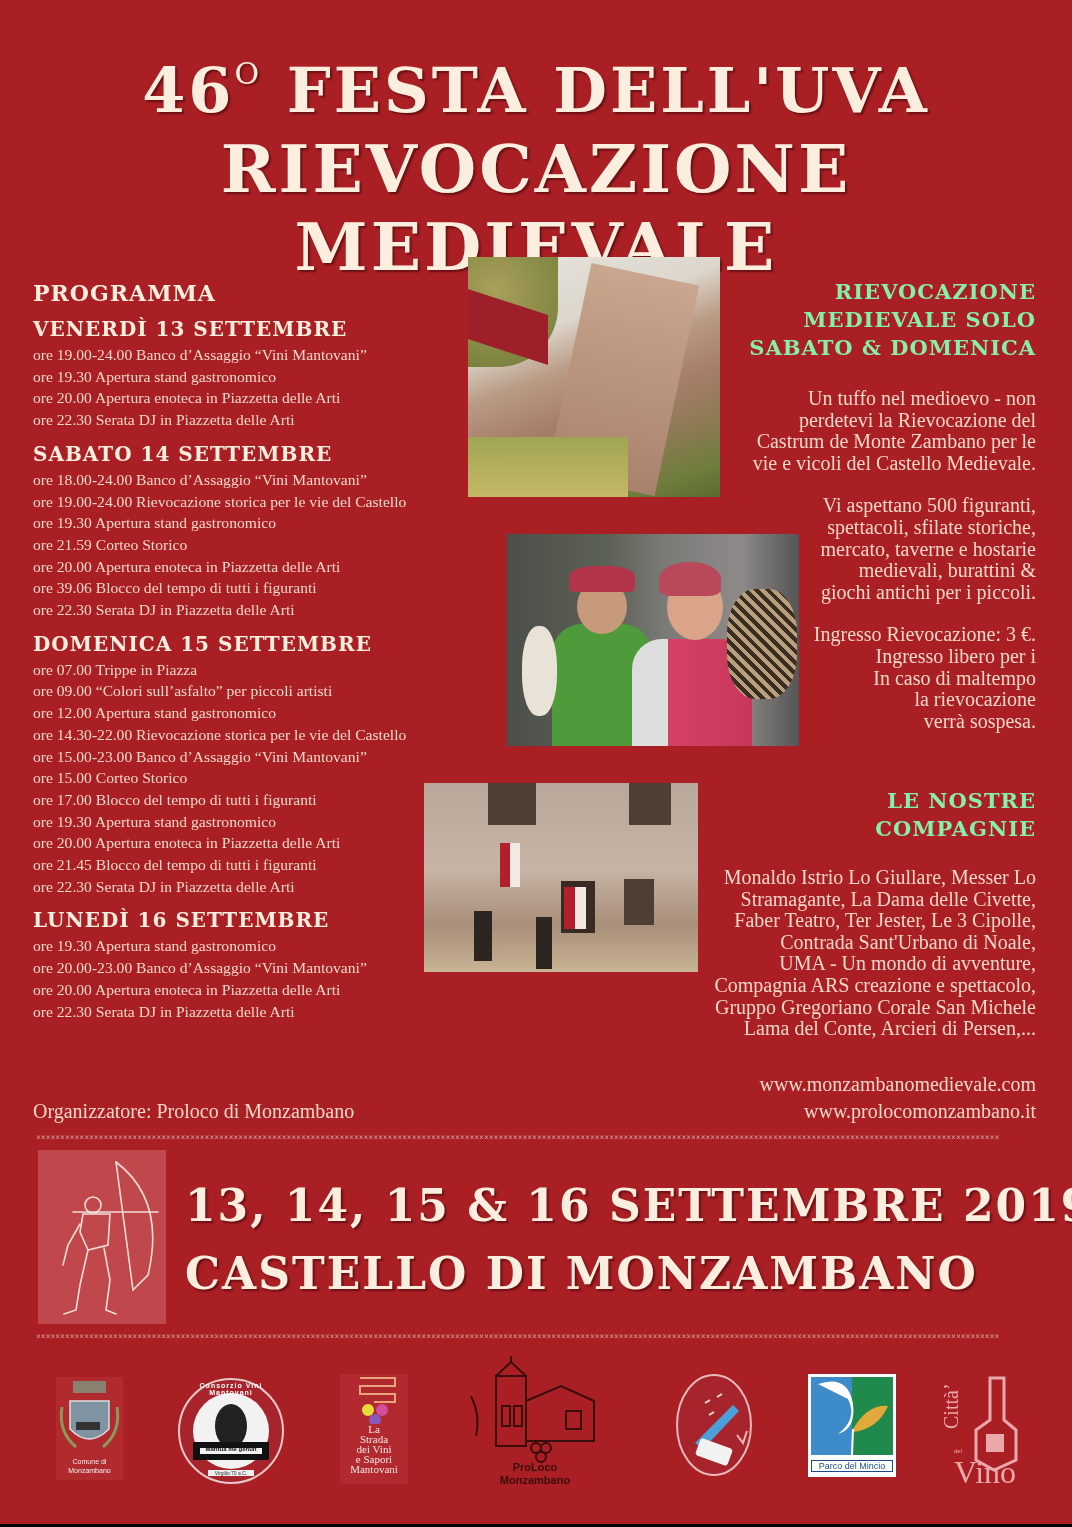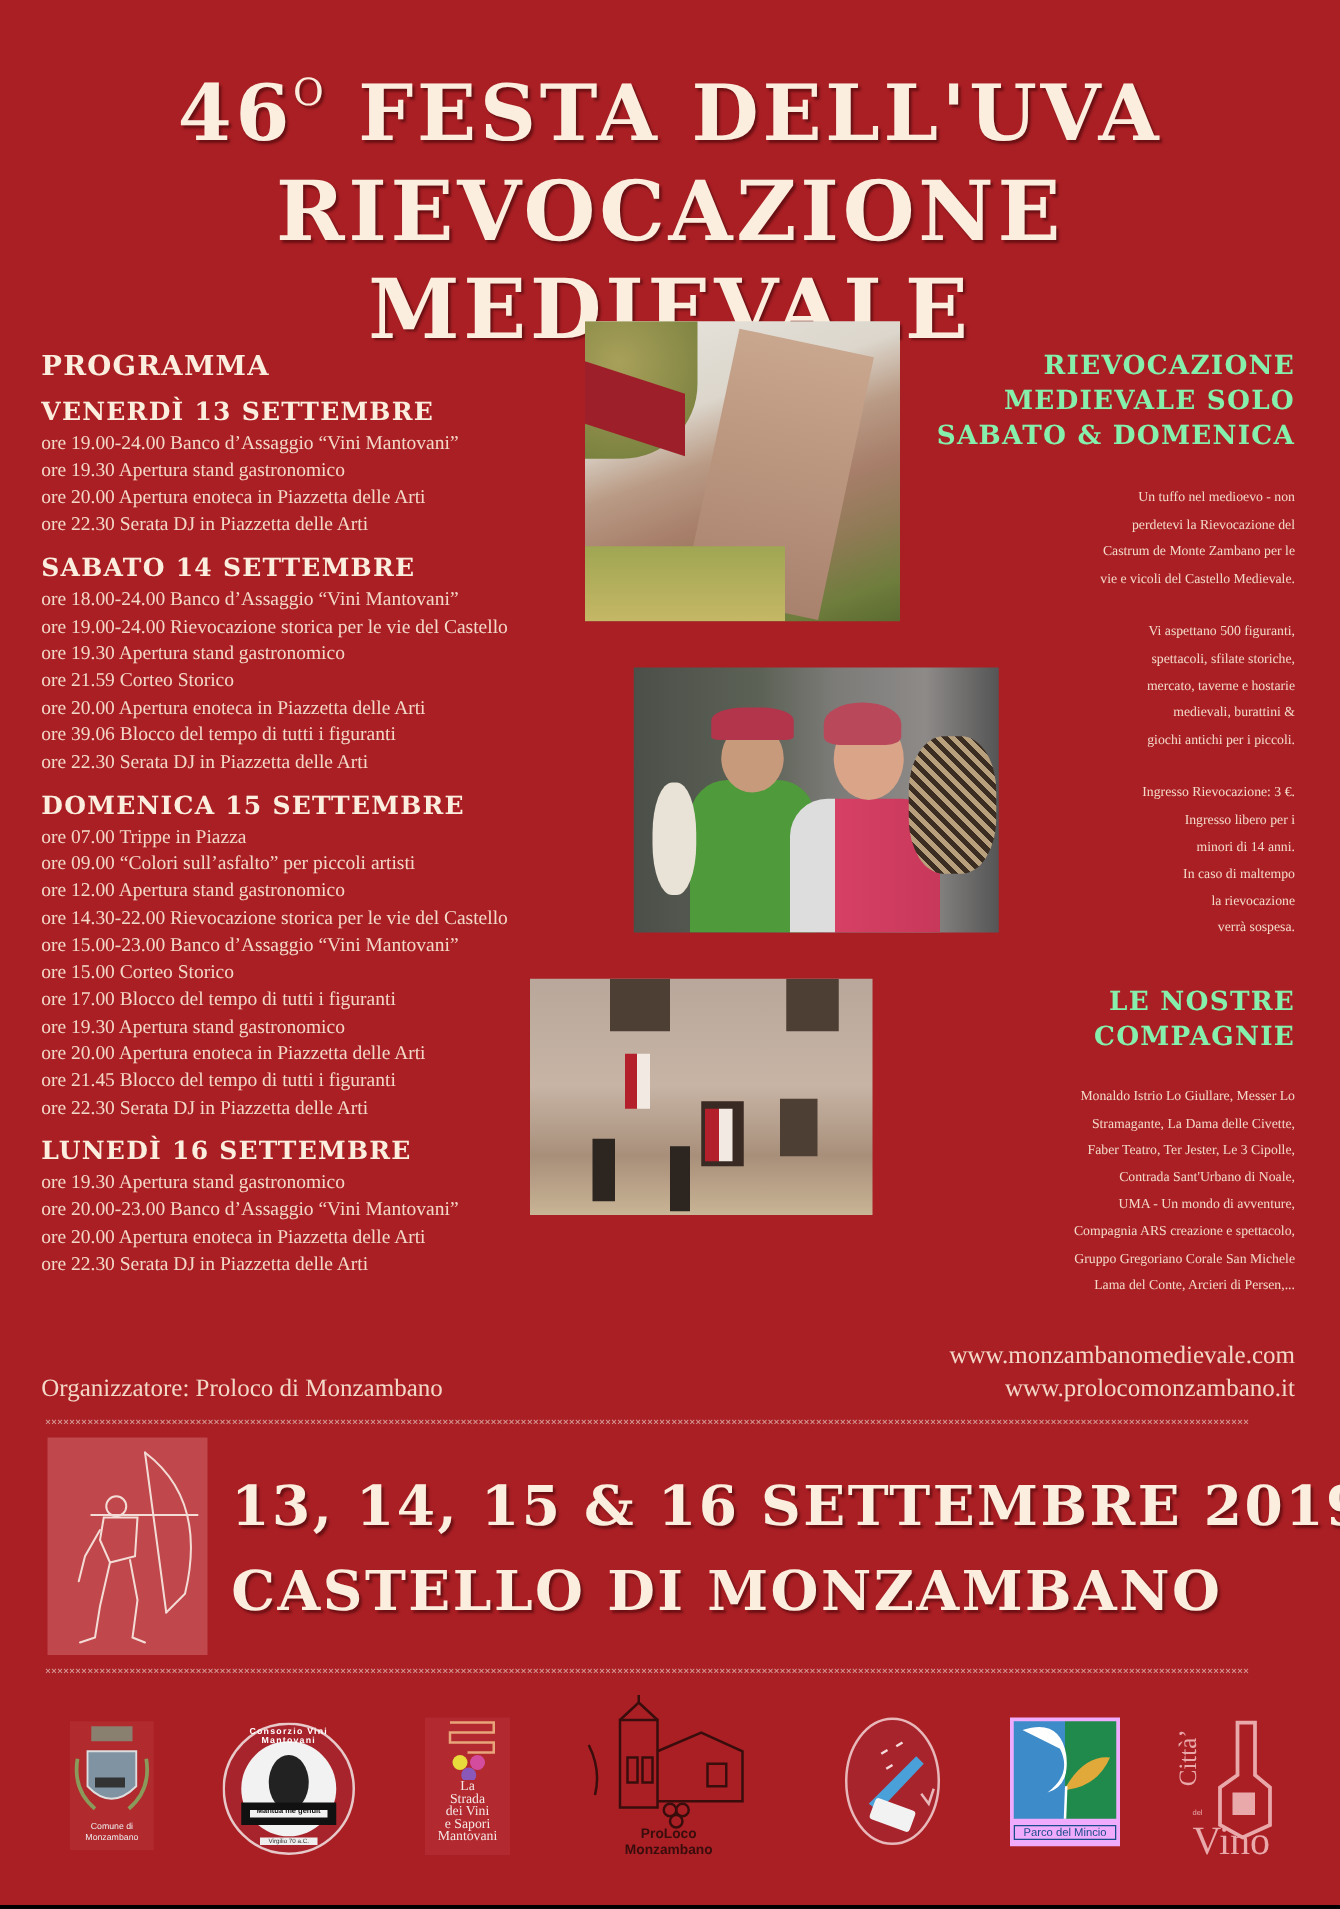--- a/index.html
+++ b/index.html
@@ -49,21 +49,21 @@
   .p2 .owl2 { position:absolute; left:220px; top:55px; width:70px; height:110px; background:repeating-linear-gradient(45deg,#3b2d22 0 4px,#b9a07c 4px 8px); border-radius: 40%; }
 
   .p3 { left: 424px; top: 783px; width: 274px; height: 189px;
         background: linear-gradient(180deg,#b8a79a 0%,#c7b4a5 45%,#a88f7a 75%,#c9b495 100%); }
   .p3 .win { position:absolute; background:#4e3f35; }
   .p3 .flag { position:absolute; background:linear-gradient(90deg,#b3202b 50%,#f1e9e2 50%); }
   .p3 .door { position:absolute; background:#3a2a24; }
 
   .col-right { position: absolute; right: 36px; width: 330px; text-align: right; }
   .r-heading { font-family:"DejaVu Serif", serif; font-weight:bold; color:#86efac; text-transform:uppercase; font-size: 21px; line-height: 28px; letter-spacing: 1px; }
-  .r-text { font-size: 11px; line-height: 21.6px; color: #f3d8c8; }
+  .r-text { font-size: 20px; line-height: 21.6px; color: #f3d8c8; }
   .r-para + .r-para { margin-top: 21px; }
 
   .orga { position: absolute; left: 33px; top: 1100px; font-size: 20px; color: #f3d8c8; }
   .urls { position: absolute; right: 36px; top: 1071px; text-align: right; font-size: 20px; line-height: 27px; color: #f3d8c8; }
 
   .xline { position: absolute; left: 36px; width: 1006px; height: 8px; overflow: hidden;
            font-family: "DejaVu Sans Mono", monospace; font-size: 8px; line-height: 8px; color: #d79c98; white-space: nowrap; letter-spacing: 0px; }
   .x1 { top: 1134px; }
   .x2 { top: 1333px; }
 
@@ -179,21 +179,20 @@
       <div class="r-para">
         <div>Vi aspettano 500 figuranti,</div>
         <div>spettacoli, sfilate storiche,</div>
         <div>mercato, taverne e hostarie</div>
         <div>medievali, burattini &amp;</div>
         <div>giochi antichi per i piccoli.</div>
       </div>
       <div class="r-para">
         <div>Ingresso Rievocazione: 3 €.</div>
         <div>Ingresso libero per i</div>
-        <div>minori di 14 anni.</div>
         <div>In caso di maltempo</div>
         <div>la rievocazione</div>
         <div>verrà sospesa.</div>
       </div>
     </div>
   </div>
 
   <div class="col-right" style="top:787px; width:340px;">
     <div class="r-heading">
       <div>Le nostre</div>
@@ -306,21 +305,21 @@
   <div class="logo" style="left:675px;top:1373px;width:78px;height:105px;">
     <svg width="78" height="105" viewBox="0 0 78 105">
       <ellipse cx="39" cy="52" rx="37" ry="50" fill="#a8242d" stroke="#e8b7b9" stroke-width="2"></ellipse>
       <path d="M20 70 L58 32 L64 38 L28 76 Z" fill="#4aa0d8"></path>
       <rect x="22" y="70" width="34" height="18" rx="3" fill="#f2f2f2" transform="rotate(20 39 79)"></rect>
       <path d="M30 30 l5 -3 M42 24 l5 -3 M34 42 l5 -3" stroke="#f4dada" stroke-width="2"></path>
       <path d="M72 58 L68 70 L62 62" stroke="#e8b7b9" stroke-width="2" fill="none"></path>
     </svg>
   </div>
 
-  <div class="logo" style="left:808px;top:1374px;width:88px;height:103px;background:#f0abfc;">
+  <div class="logo" style="left:808px;top:1374px;width:88px;height:103px;background:#ffffff;">
     <svg width="88" height="84" viewBox="0 0 88 84">
       <rect x="3" y="3" width="41" height="78" fill="#3d8bc9"></rect>
       <rect x="44" y="3" width="41" height="78" fill="#1f8a4c"></rect>
       <path d="M10 10 Q40 0 45 30 Q48 55 30 60 Q50 45 40 25 Z" fill="#fff"></path>
       <path d="M45 55 Q60 30 80 32 Q70 55 45 58 Z" fill="#e1a93a"></path>
       <line x1="45" y1="55" x2="44" y2="81" stroke="#fff" stroke-width="2"></line>
     </svg>
     <div class="logo-label" style="left:3px;top:86px;width:82px;font-size:9px;color:#1a4b8a;border:1px solid #1a4b8a;">Parco del Mincio</div>
   </div>
 

